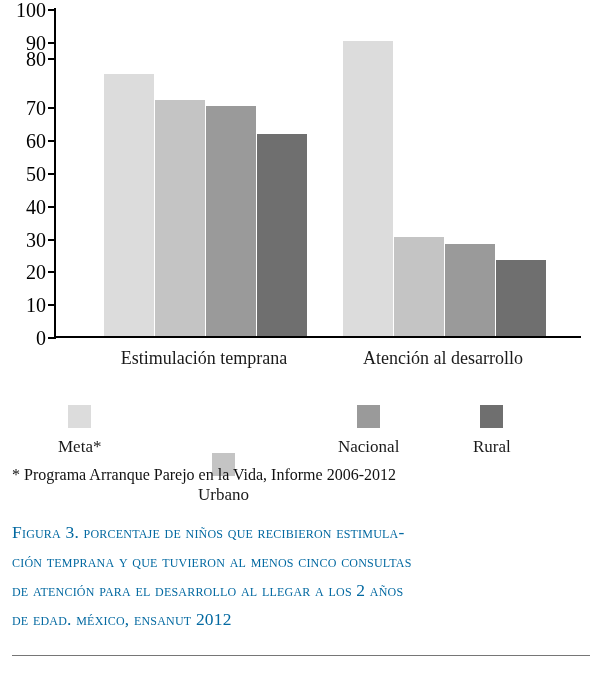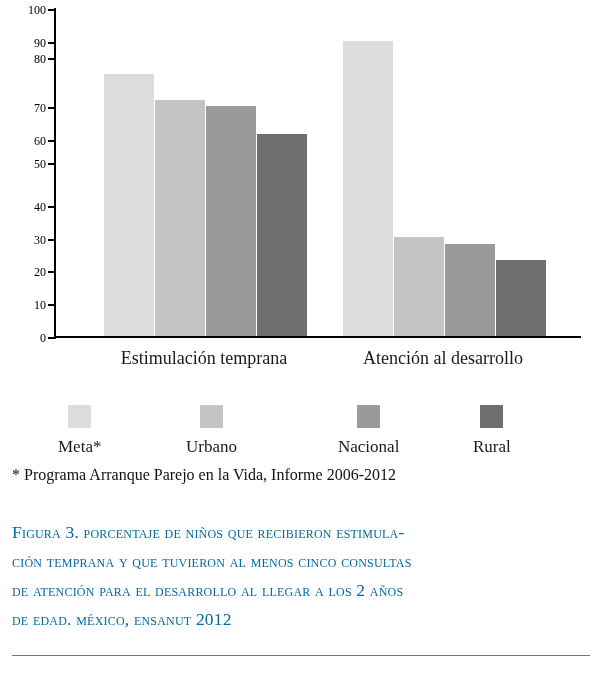--- a/index.html
+++ b/index.html
@@ -56,21 +56,21 @@
     width: 527px;
     height: 2px;
     background: #000;
   }
 
   .ytick {
     position: absolute;
     left: -46px;
     width: 38px;
     text-align: right;
-    font-size: 12px;
+    font-size: 20px;
     line-height: 16px;
     font-family: "Liberation Serif", serif;
     color: #000;
   }
   .ytick .tickmark {
     position: absolute;
     right: -10px;
     top: 7px;
     width: 8px;
     height: 2px;
@@ -172,21 +172,21 @@
   <div class="chart-block">
     <div class="plot-wrap">
       <div class="y-axis"></div>
       <div class="x-axis"></div>
       <div id="yticks">
           <div class="ytick" style="top: 322px;">0<span class="tickmark"></span></div>
           <div class="ytick" style="top: 289.2px;">10<span class="tickmark"></span></div>
           <div class="ytick" style="top: 256.4px;">20<span class="tickmark"></span></div>
           <div class="ytick" style="top: 223.6px;">30<span class="tickmark"></span></div>
           <div class="ytick" style="top: 190.8px;">40<span class="tickmark"></span></div>
-          <div class="ytick" style="top: 148px;">50<span class="tickmark"></span></div>
+          <div class="ytick" style="top: 158px;">50<span class="tickmark"></span></div>
           <div class="ytick" style="top: 125.2px;">60<span class="tickmark"></span></div>
           <div class="ytick" style="top: 92.4px;">70<span class="tickmark"></span></div>
           <div class="ytick" style="top: 43px;">80<span class="tickmark"></span></div>
           <div class="ytick" style="top: 26.8px;">90<span class="tickmark"></span></div>
           <div class="ytick" style="top: -6px;">100<span class="tickmark"></span></div>
         </div>
       <div class="bars" id="bars">
           <div class="bar" style="left: 48px; width: 50px; height: 262.4px; background: rgb(220, 220, 220);"></div>
           <div class="bar" style="left: 99px; width: 50px; height: 236.16px; background: rgb(196, 196, 196);"></div>
           <div class="bar" style="left: 150px; width: 50px; height: 229.6px; background: rgb(154, 154, 154);"></div>
@@ -201,21 +201,21 @@
           <div class="group-label" style="left: 257px; width: 264px;">Atención al desarrollo</div>
         </div>
     </div>
   </div>
 
   <div class="legend" id="legend">
       <div class="legend-item" style="left: 0px;">
         <span class="legend-swatch" style="background: rgb(220, 220, 220);"></span>
         <span class="legend-text">Meta*</span>
       </div>
-      <div class="legend-item" style="left: 128px;">
+      <div class="legend-item" style="left: 140px; margin-top: 48px;">
         <span class="legend-swatch" style="background: rgb(196, 196, 196);"></span>
         <span class="legend-text">Urbano</span>
       </div>
       <div class="legend-item" style="left: 280px;">
         <span class="legend-swatch" style="background: rgb(154, 154, 154);"></span>
         <span class="legend-text">Nacional</span>
       </div>
       <div class="legend-item" style="left: 415px; justify-content: center;">
         <span class="legend-swatch" style="background: rgb(111, 111, 111);"></span>
         <span class="legend-text">Rural</span>

